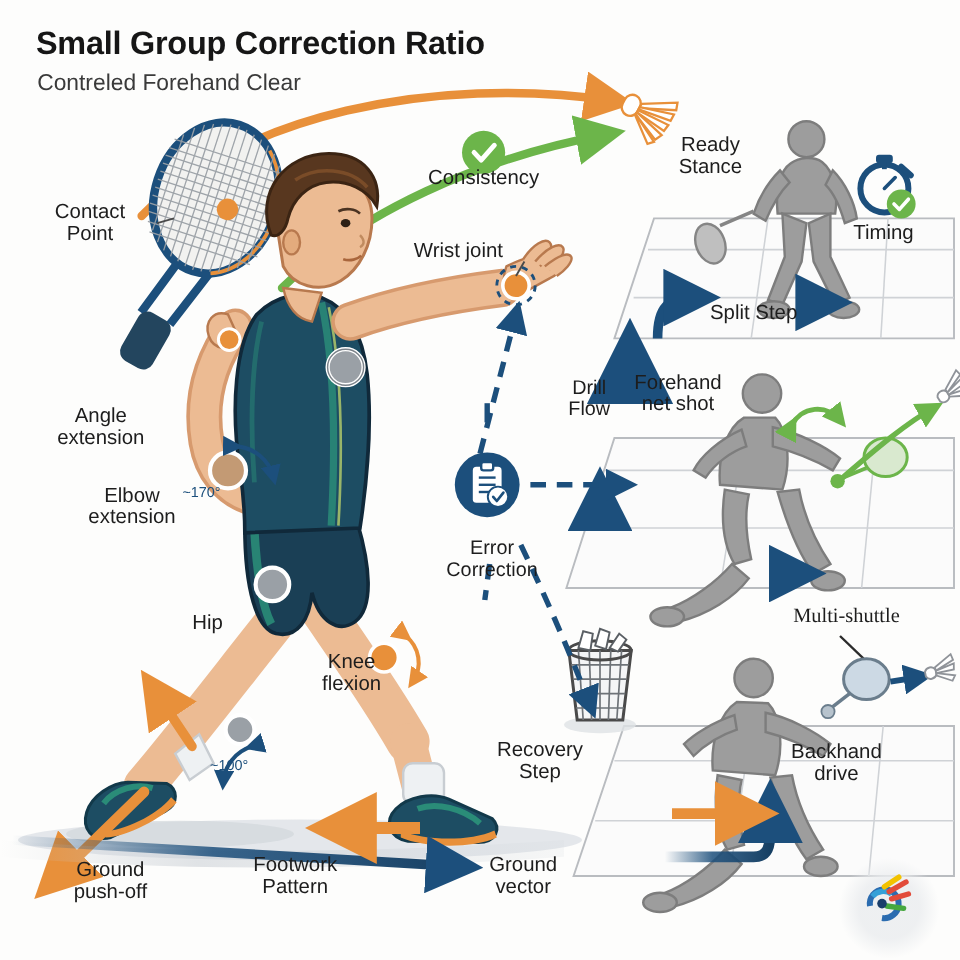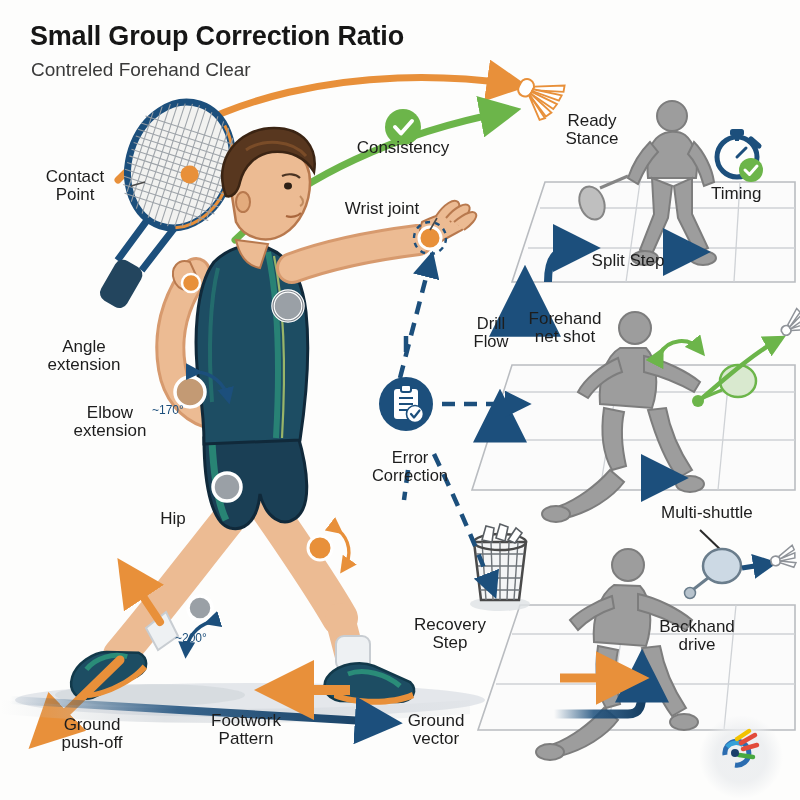--- a/index.html
+++ b/index.html
@@ -412,43 +412,45 @@
   <div class="lbl t-title">Small Group Correction Ratio</div>
   <div class="lbl t-sub">Contreled Forehand Clear</div>
 
   <div class="lbl l-anat ctr" style="left:20px;top:168px;width:110px;">Contact
 Point</div>
   <div class="lbl l-anat ctr" style="left:0px;top:338px;width:120px;margin-left:24px;">Angle
 extension</div>
   <div class="lbl l-anat ctr" style="left:50px;top:404px;width:120px;">Elbow
 extension</div>
   <div class="lbl l-anat ctr" style="left:145px;top:496px;width:56px;margin-top:14px;">Hip</div>
+  <div class="lbl l-anat ctr" style="left:250px;top:543px;width:86px;">Knee
+flexion</div>
   <div class="lbl l-anat ctr" style="left:330px;top:200px;width:104px;">Wrist joint</div>
   <div class="lbl l-anat ctr" style="left:347px;top:139px;width:112px;">Consistency</div>
   <div class="lbl l-anat ctr" style="left:404px;top:616px;width:92px;">Recovery
 Step</div>
   <div class="lbl l-anat ctr" style="left:42px;top:716px;width:100px;">Ground
 push-off</div>
   <div class="lbl l-anat ctr" style="left:190px;top:712px;width:112px;">Footwork
 Pattern</div>
   <div class="lbl l-anat ctr" style="left:390px;top:712px;width:92px;">Ground
 vector</div>
 
   <div class="lbl l-ang" style="left:152px;top:404px;">~170°</div>
-  <div class="lbl l-ang" style="left:175px;top:632px;">~200°</div>
+  <div class="lbl l-ang" style="left:175px;top:632px;">~100°</div>
 
   <div class="lbl l-flow ctr" style="left:455px;top:291px;width:72px;">Drill
 Flow</div>
   <div class="lbl l-flow ctr" style="left:352px;top:425px;width:116px;">Error
 Correction</div>
 
   <div class="lbl l-anat ctr" style="left:540px;top:112px;width:104px;">Ready
 Stance</div>
   <div class="lbl l-anat ctr" style="left:576px;top:252px;width:104px;">Split Step</div>
   <div class="lbl l-anat ctr" style="left:510px;top:310px;width:110px;">Forehand
 net shot</div>
   <div class="lbl l-anat ctr" style="left:645px;top:618px;width:104px;text-align:center;">Backhand
 drive</div>
 
-  <div class="lbl l-anat" style="left:661px;top:504px;">Multi-shuttle</div>
+  <div class="lbl l-anat" style="left:661px;top:504px;font-family:Liberation Serif, serif;">Multi-shuttle</div>
   <div class="lbl l-anat" style="left:711px;top:185px;">Timing</div>
 
 </div>
 
 </body></html>

